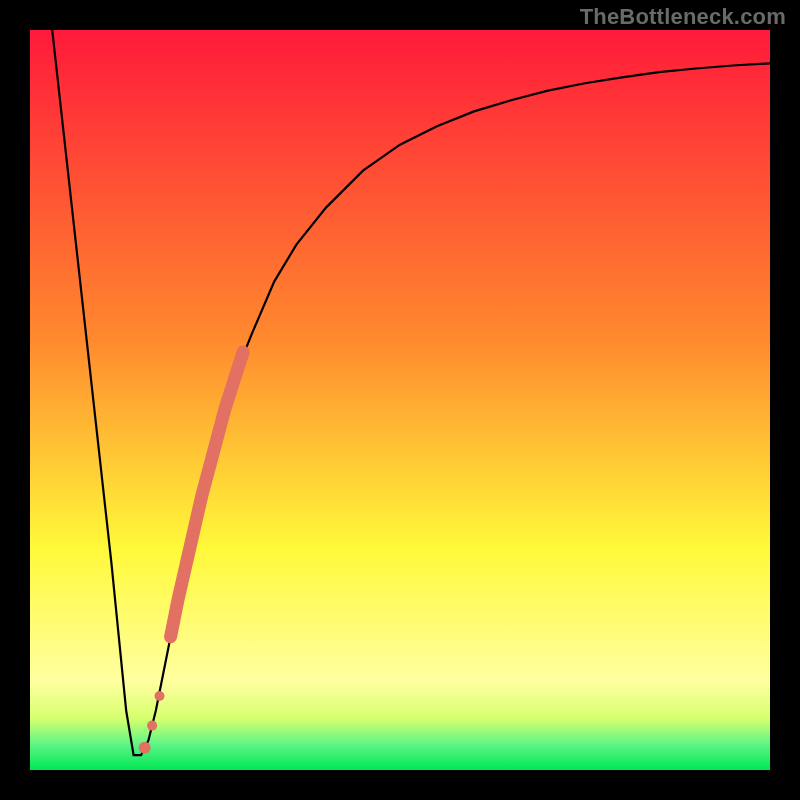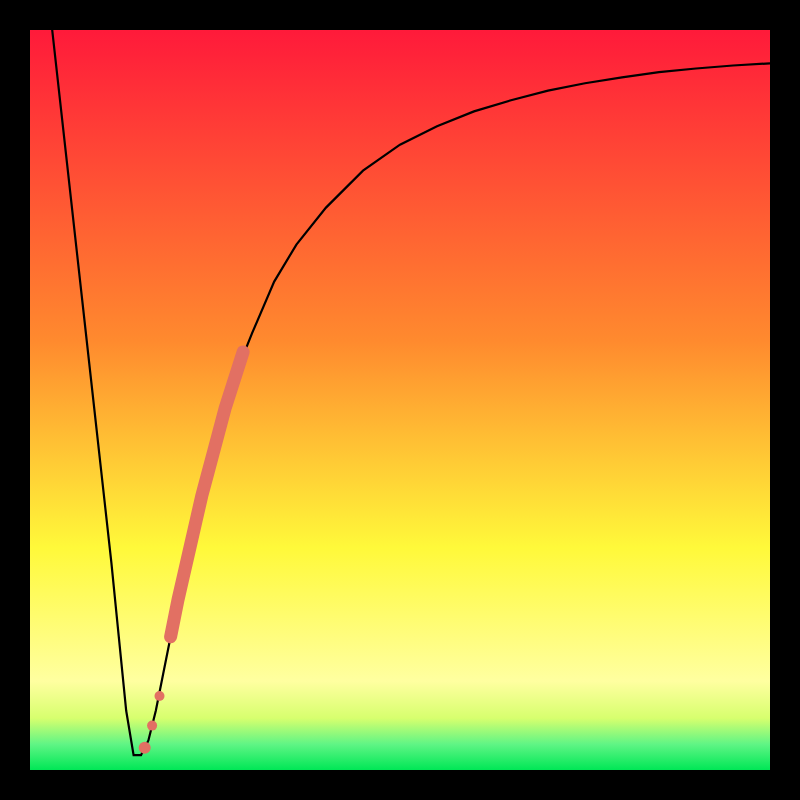--- a/index.html
+++ b/index.html
@@ -35,20 +35,21 @@
     height: 740px;
   }
   svg {
     display: block;
   }
 </style>
 </head>
 <body>
 
 <div class="frame">
+  <div class="watermark">TheBottleneck.com</div>
 
   <div class="plot-area">
     <svg id="chart-svg" width="740" height="740" viewBox="0 0 740 740">
       <defs>
         <linearGradient id="bg-grad" x1="0" y1="0" x2="0" y2="1">
             <stop offset="0.00%" stop-color="#ff1a3a"></stop>
             <stop offset="42.00%" stop-color="#ff8a2e"></stop>
             <stop offset="70.00%" stop-color="#fff93a"></stop>
             <stop offset="88.00%" stop-color="#ffffa0"></stop>
             <stop offset="93.00%" stop-color="#d7ff6e"></stop>

